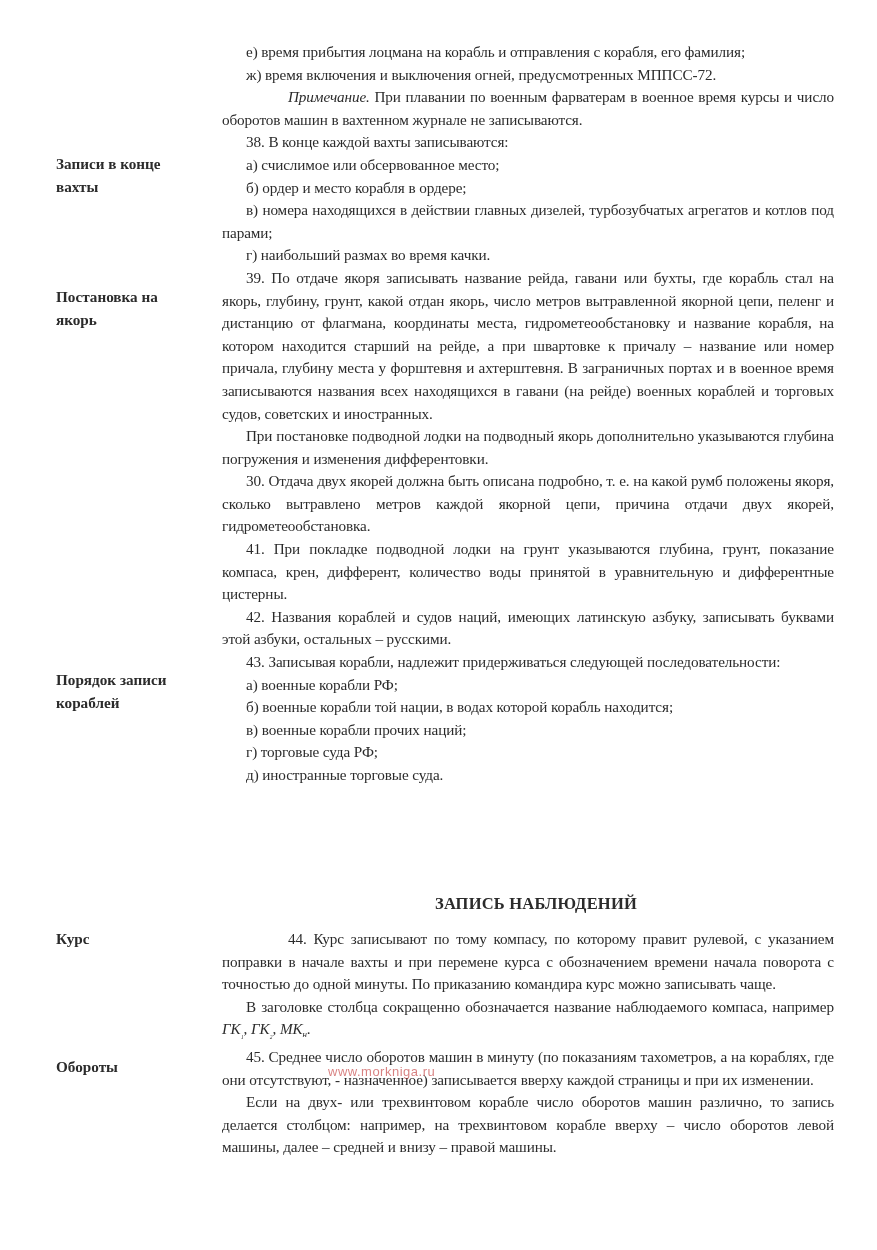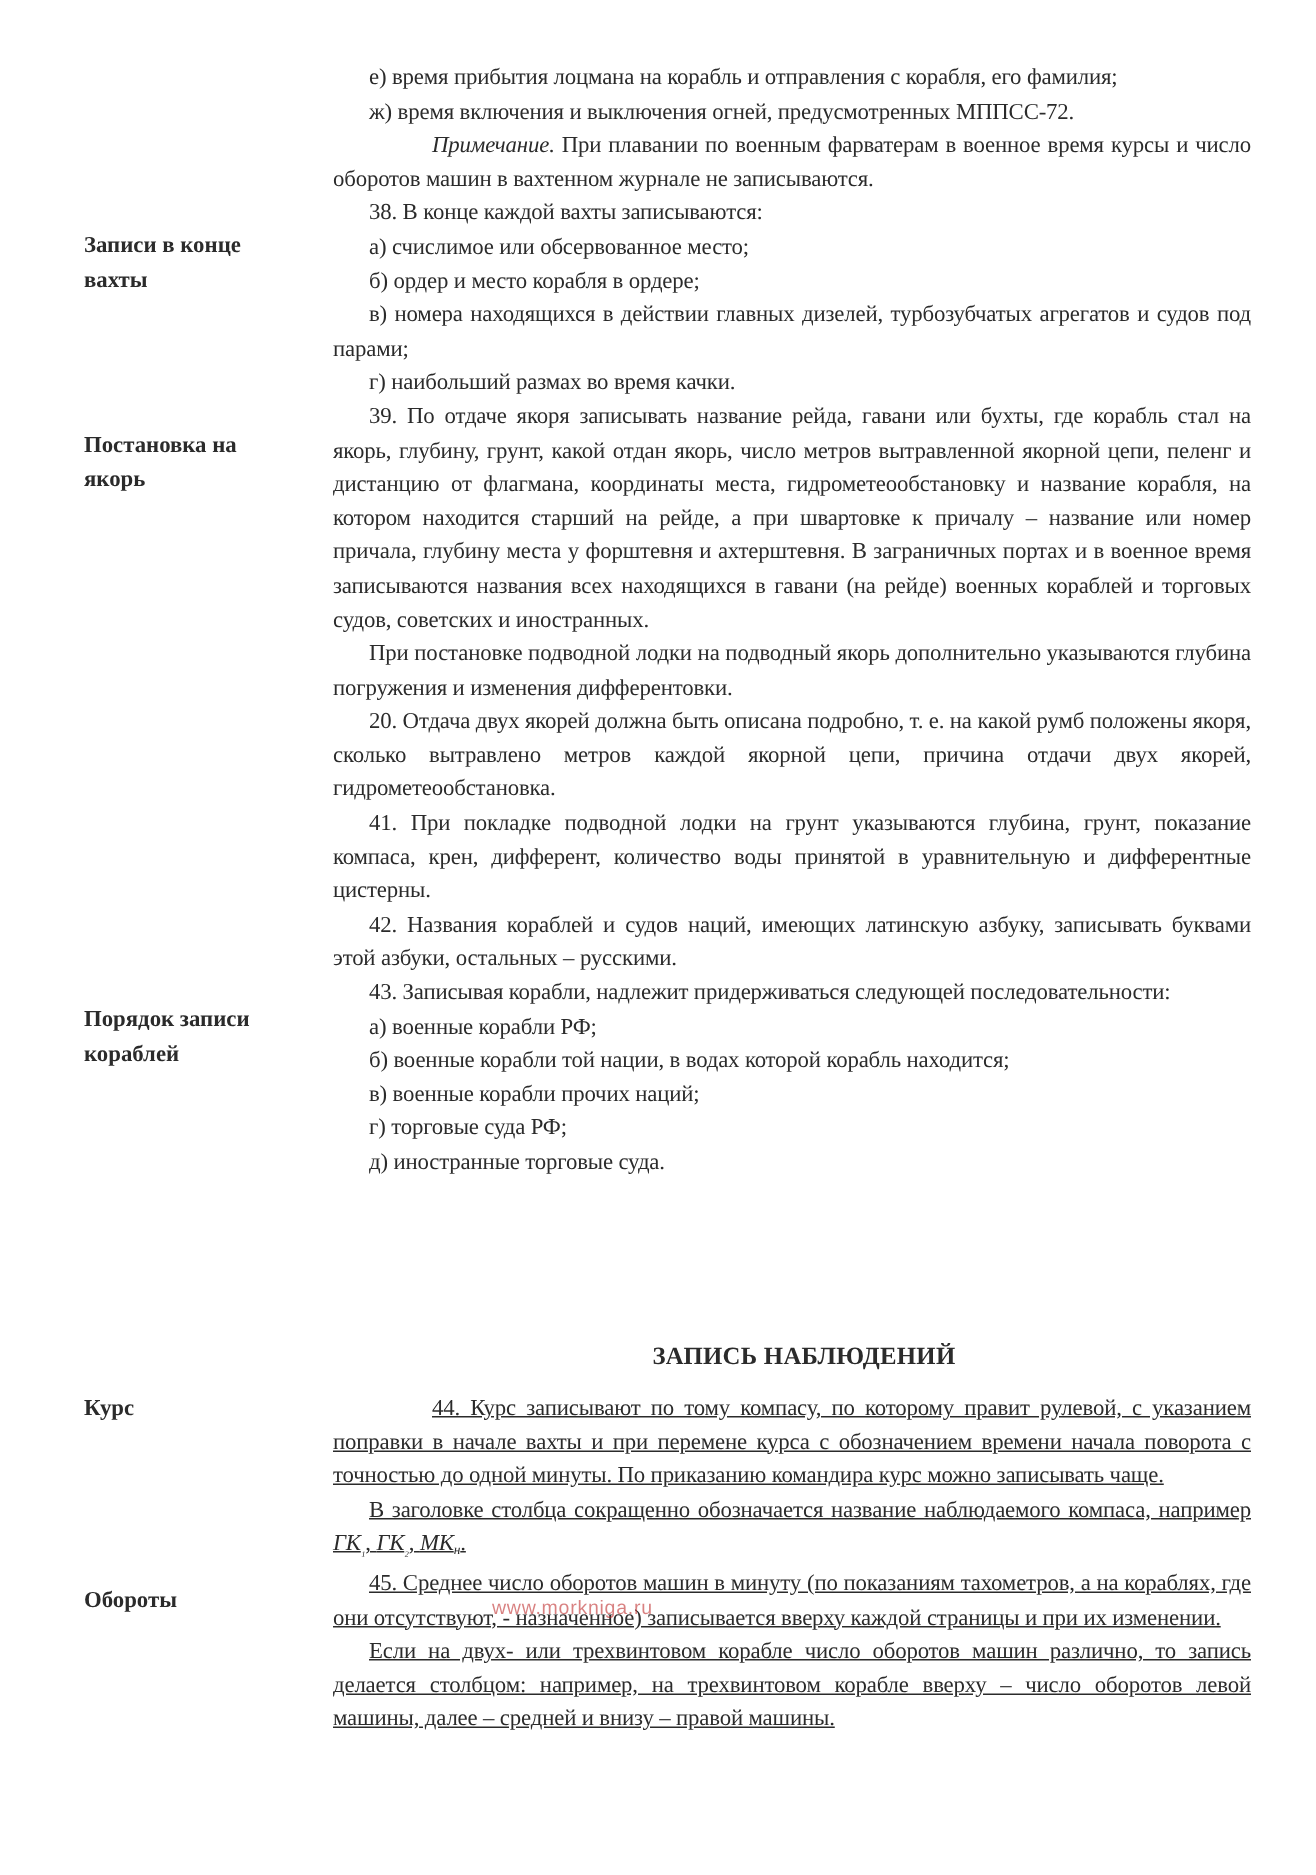--- a/index.html
+++ b/index.html
@@ -55,41 +55,41 @@
   <div class="margin-label" style="top:1056px;">Обороты</div>
 
   <div class="body-col" style="top:41px;">
     <p class="ind">е) время прибытия лоцмана на корабль и отправления с корабля, его фамилия;</p>
     <p class="ind">ж) время включения и выключения огней, предусмотренных МППСС-72.</p>
     <p class="ind2"><span class="note-label">Примечание.</span><span> При плавании по военным фарватерам в военное время курсы и число оборотов машин в вахтенном журнале не записываются.</span></p>
 
     <p class="ind">38.  В конце каждой вахты записываются:</p>
     <p class="ind">а) счислимое или обсервованное место;</p>
     <p class="ind">б) ордер и место корабля в ордере;</p>
-    <p class="ind">в) номера находящихся в действии главных дизелей, турбозубчатых агрегатов и судов под парами;</p>
+    <p class="ind">в) номера находящихся в действии главных дизелей, турбозубчатых агрегатов и котлов под парами;</p>
     <p class="ind">г) наибольший размах во время качки.</p>
 
     <p class="ind">39.  По отдаче якоря записывать название рейда, гавани или бухты, где корабль стал на якорь, глубину, грунт, какой отдан якорь, число метров вытравленной якорной цепи, пеленг и дистанцию от флагмана, координаты места, гидрометеообстановку и название корабля, на котором находится старший на рейде, а при швартовке к причалу – название или номер причала, глубину места у форштевня и ахтерштевня. В заграничных портах и в военное время записываются названия всех находящихся в гавани (на рейде) военных кораблей и торговых судов, советских и иностранных.</p>
     <p class="ind">При постановке подводной лодки на подводный якорь дополнительно указываются глубина погружения и изменения дифферентовки.</p>
 
-    <p class="ind">20.  Отдача двух якорей должна быть описана подробно, т. е. на какой румб положены якоря, сколько вытравлено метров каждой якорной цепи, причина отдачи двух якорей, гидрометеообстановка.</p>
+    <p class="ind">30.  Отдача двух якорей должна быть описана подробно, т. е. на какой румб положены якоря, сколько вытравлено метров каждой якорной цепи, причина отдачи двух якорей, гидрометеообстановка.</p>
 
     <p class="ind">41. При покладке подводной лодки на грунт указываются глубина, грунт, показание компаса, крен, дифферент, количество воды принятой в уравнительную и дифферентные цистерны.</p>
     <p class="ind">42. Названия кораблей и судов наций, имеющих латинскую азбуку, записывать буквами этой азбуки, остальных – русскими.</p>
     <p class="ind">43. Записывая корабли, надлежит придерживаться следующей последовательности:</p>
     <p class="ind">а) военные корабли РФ;</p>
     <p class="ind">б) военные корабли той нации, в водах которой корабль находится;</p>
     <p class="ind">в) военные корабли прочих наций;</p>
     <p class="ind">г) торговые суда РФ;</p>
     <p class="ind">д) иностранные торговые суда.</p>
   </div>
 
   <div class="section-title">ЗАПИСЬ НАБЛЮДЕНИЙ</div>
 
-  <div class="body-col" style="top:928px;text-decoration:underline;">
+  <div class="body-col" style="top:928px;">
     <p class="ind2">44.  Курс записывают по тому компасу, по которому правит рулевой, с указанием поправки в начале вахты и при перемене курса с обозначением времени начала поворота с точностью до одной минуты. По приказанию командира курс можно записывать чаще.</p>
     <p class="ind"><span>В заголовке столбца сокращенно обозначается название наблюдаемого компаса, например </span><i><span>ГК</span><sub>₁</sub></i>, <i><span>ГК</span><sub>₂</sub></i>, <i><span>МК</span><sub>н</sub></i><span>.</span></p>
     <p class="ind">45.  Среднее число оборотов машин в минуту (по показаниям тахометров, а на кораблях, где они отсутствуют, - назначенное) записывается вверху каждой страницы и при их изменении.</p>
     <p class="ind">Если на двух- или трехвинтовом корабле число оборотов машин различно, то запись делается столбцом: например, на трехвинтовом корабле вверху – число оборотов левой машины, далее – средней и внизу – правой машины.</p>
   </div>
 
   <div class="watermark">www.morkniga.ru</div>
 </div>
 
 </body></html>

